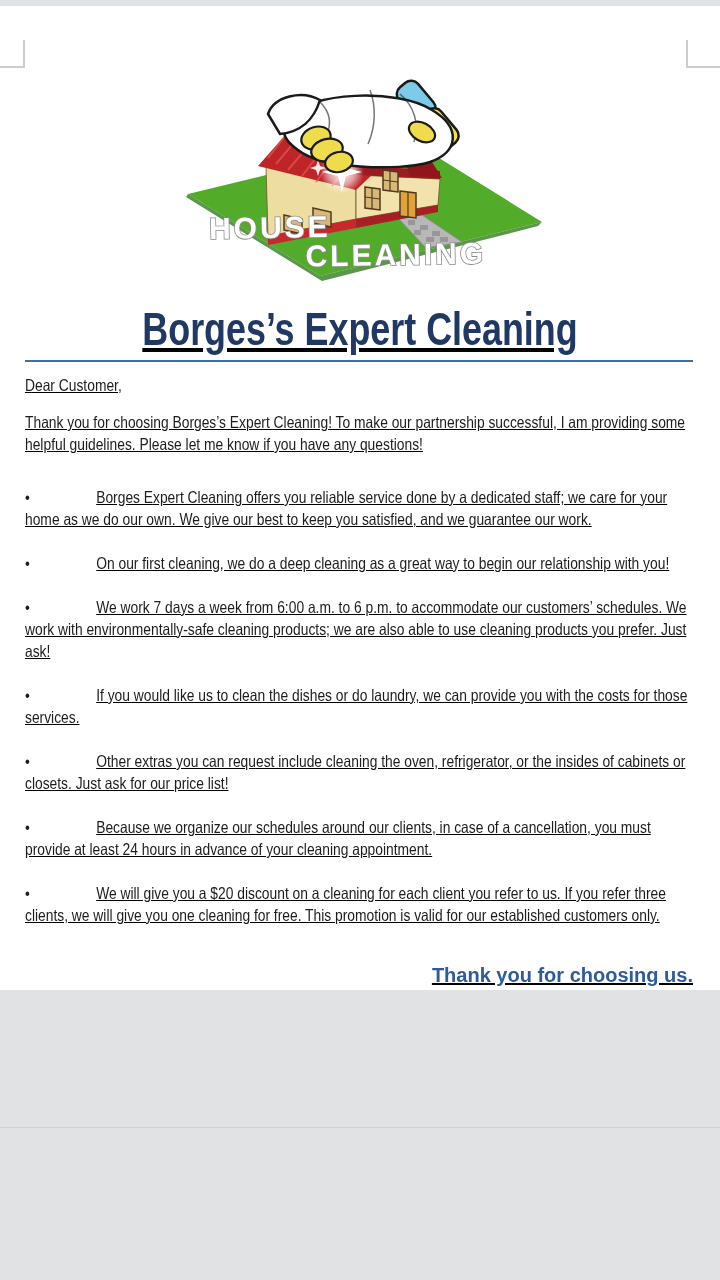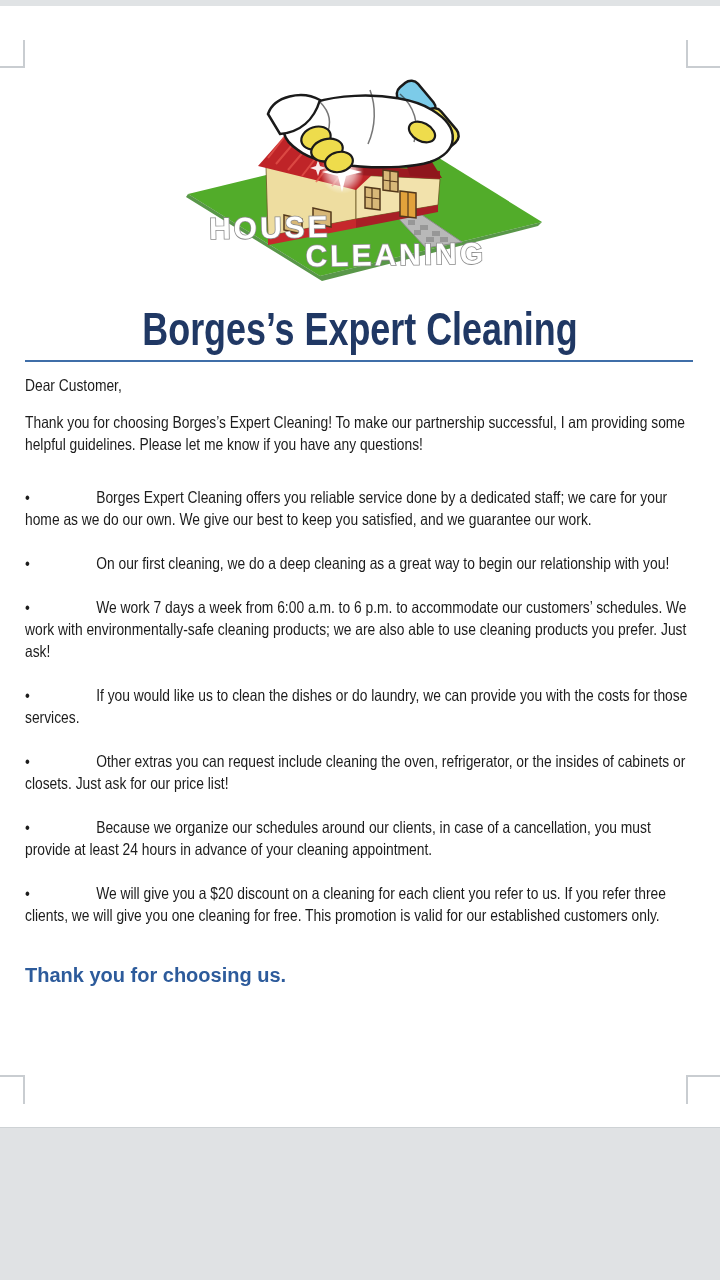--- a/index.html
+++ b/index.html
@@ -1,21 +1,21 @@
 <!DOCTYPE html>
 <html><head>
 <meta charset="utf-8">
 <style>
   * { margin:0; padding:0; box-sizing:border-box; }
   html,body { width:720px; height:1280px; }
   body { font-family:"Liberation Sans", sans-serif; background:#e0e2e4; overflow:hidden; }
 
   .viewer { position:relative; width:720px; height:1280px; background:#e0e2e4; }
   .top-strip { position:absolute; left:0; top:0; width:720px; height:6px; background:#e0e3e5; }
-  .page { position:absolute; left:0; top:6px; width:720px; height:1121px; background:#ffffff; overflow:hidden; }
+  .page { position:absolute; left:0; top:6px; width:720px; height:984px; background:#ffffff; overflow:hidden;text-decoration:underline; }
   .below-gap { position:absolute; left:0; top:1127px; width:720px; height:153px; background:#e0e2e4; border-top:1px solid #ced2d5; }
 
   
   .corner { position:absolute; border:0 solid #c9cdd1; }
   .corner.tl { left:0;  top:34px;    width:25px; height:28px; border-right-width:2px; border-bottom-width:2px; }
   .corner.tr { right:0; top:34px;    width:34px; height:28px; border-left-width:2px;  border-bottom-width:2px; }
   .corner.bl { left:0;  top:1069px;  width:25px; height:29px; border-right-width:2px; border-top-width:2px; }
   .corner.br { right:0; top:1069px;  width:34px; height:29px; border-left-width:2px;  border-top-width:2px; }
 
   .logo-wrap { position:absolute; left:170px; top:66px; width:390px; height:213px; }
@@ -28,21 +28,21 @@
   .title-rule { margin:6px 27px 0 25px; border:0; border-top:2px solid #3f6ea8; }
 
   .body-text { margin:12px 0 0 25px; width:800px; transform:scaleX(0.8375); transform-origin:left top;
                font-size:16.5px; line-height:22px; color:#1c1c1c; }
   .body-text p { margin:0 0 22px 0; }
   p.salutation { margin-bottom:15px; }
   p.intro { margin-bottom:31px; }
   p.bullet .bmark { display:inline-block; width:85px; }
   p.bullet:last-of-type { margin-bottom:0; }
 
-  .closing { margin:38px 27px 0 25px; font-size:20px; font-weight:bold; color:#2d5b9b; }
+  .closing { margin:38px 27px 0 25px; text-align:right; font-size:20px; font-weight:bold; color:#2d5b9b; }
   .footer-line { margin-top:42px; display:flex; justify-content:center; gap:18px;
                  font-size:15px; font-weight:bold; color:#111; }
 </style>
 </head>
 <body>
 
 <div class="viewer">
   <div class="top-strip"></div>
 
   <div class="page">

